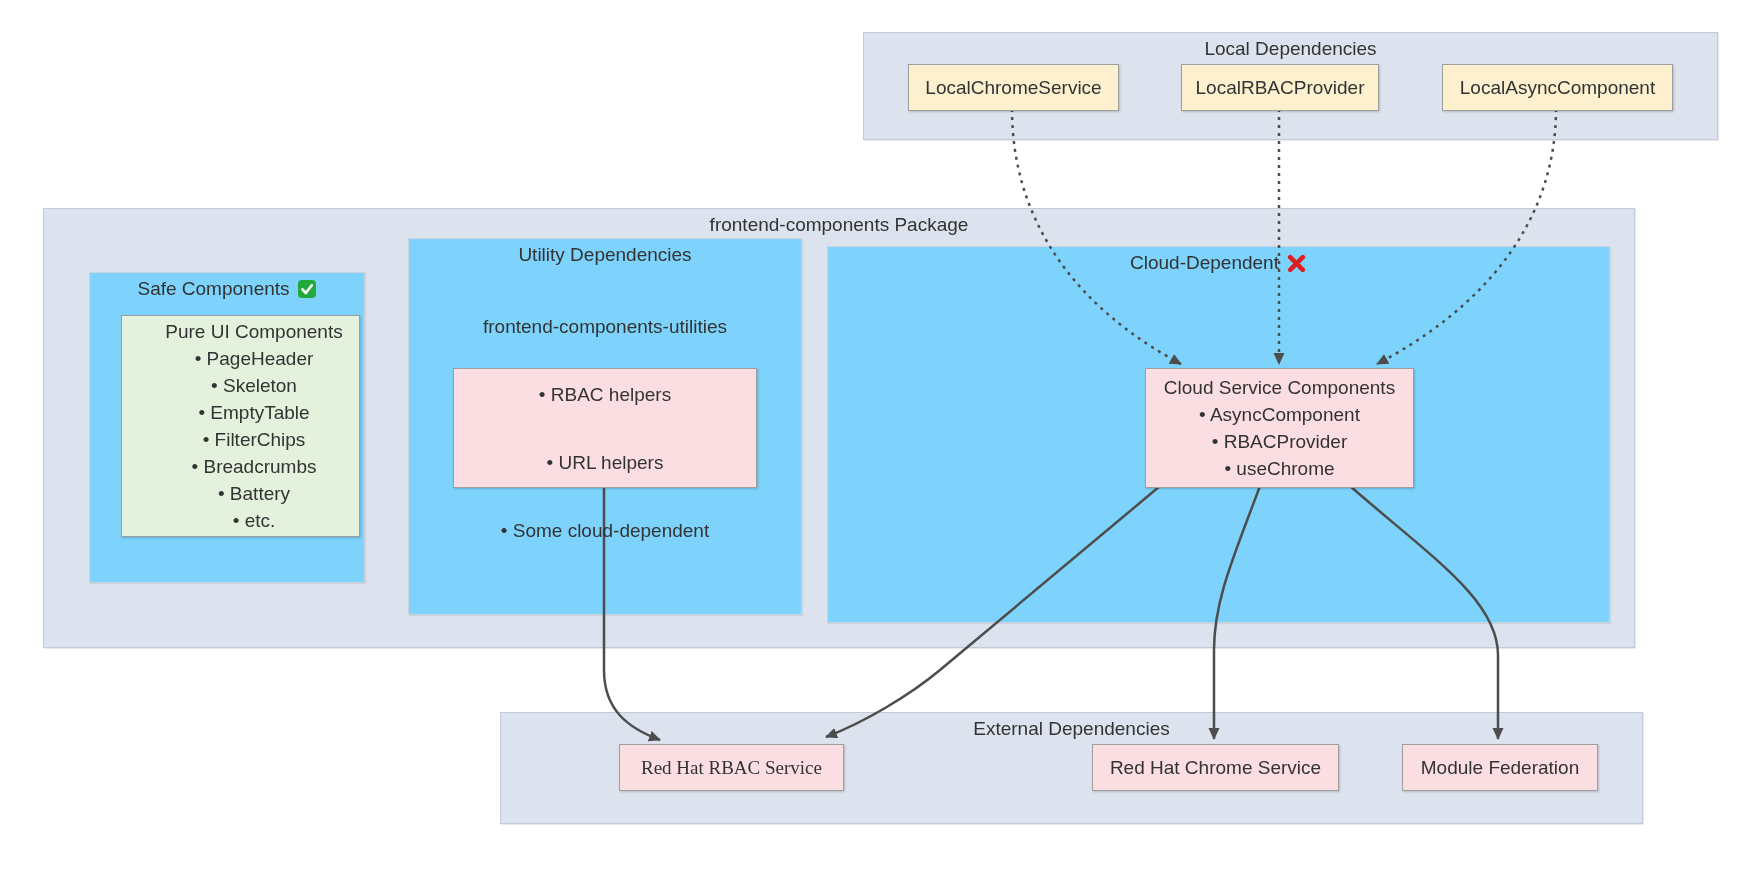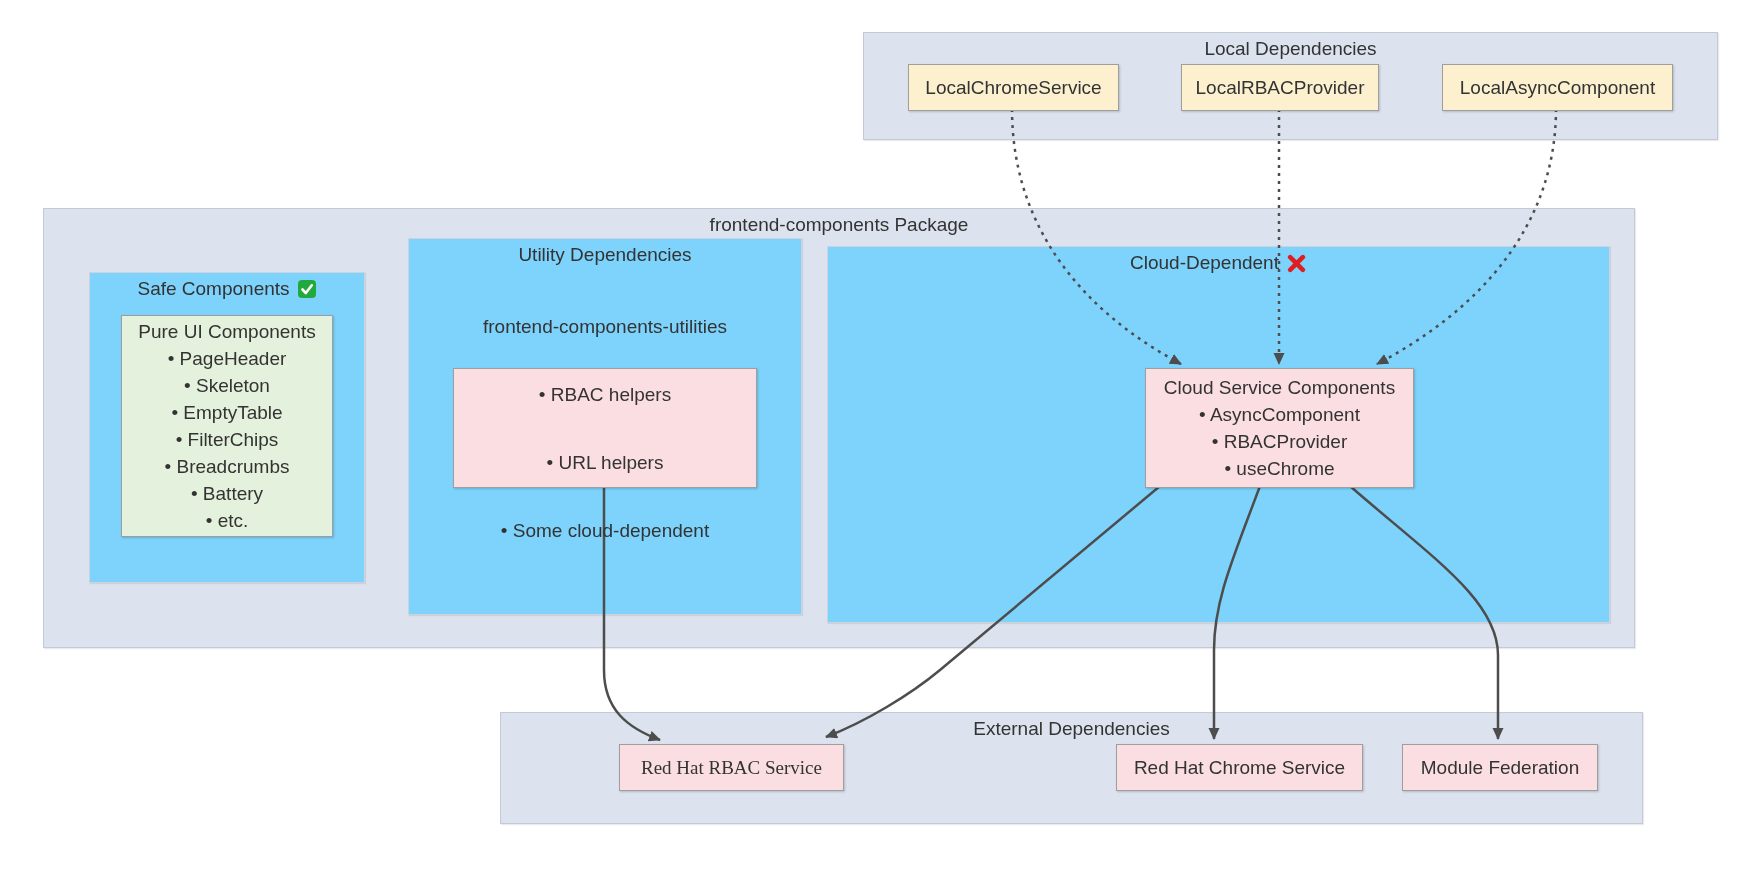--- a/index.html
+++ b/index.html
@@ -6,21 +6,21 @@
   .canvas{position:relative;width:1752px;height:880px;background:#ffffff;overflow:hidden;
           font-family:"Liberation Sans","DejaVu Sans",sans-serif;color:#333;}
   .group{position:absolute;background:#dce3ee;border:1px solid #c3cad6;box-shadow:1px 1px 1px rgba(0,0,0,.08);}
   .group.inner{background:#7dd3fc;border:1px solid #cbd3de;}
   .group-title{position:absolute;top:5px;left:0;width:100%;display:flex;justify-content:center;
                align-items:center;gap:7px;font-size:19px;color:#333;white-space:nowrap;}
   .node{position:absolute;border:1px solid #9e9e9e;display:flex;align-items:center;justify-content:center;
         font-size:19px;color:#333;box-shadow:1px 1px 2px rgba(0,0,0,.18);text-align:center;}
   .node.yellow{background:#fcf0cf;}
   .node.pink{background:#fbdee1;}
-  .node.green{background:#e4f1dc;}
+  .node.green{background:#e4f1dc;padding-left:27px;}
   .node.multi{flex-direction:column;line-height:27px;}
   .edges{position:absolute;left:0;top:0;z-index:2;pointer-events:none;}
   .group{z-index:1;}
   .node{z-index:3;}
   .mini-icon{flex:0 0 auto;}
 </style>
 </head>
 <body>
 
 <div class="canvas">
@@ -114,20 +114,20 @@
   <div class="node pink multi" style="left:1145px;top:368px;width:267px;height:118px;">
     <span>Cloud Service Components</span>
     <span>• AsyncComponent</span>
     <span>• RBACProvider</span>
     <span>• useChrome</span>
   </div>
 
   <div class="node pink" style="left:619px;top:744px;width:223px;height:45px;font-family:Liberation Serif, serif;">
     <span>Red Hat RBAC Service</span>
   </div>
-  <div class="node pink" style="left:1092px;top:744px;width:245px;height:45px;margin-left:24px;">
+  <div class="node pink" style="left:1092px;top:744px;width:245px;height:45px;">
     <span>Red Hat Chrome Service</span>
   </div>
   <div class="node pink" style="left:1402px;top:744px;width:194px;height:45px;">
     <span>Module Federation</span>
   </div>
 
 </div>
 
 </body></html>

